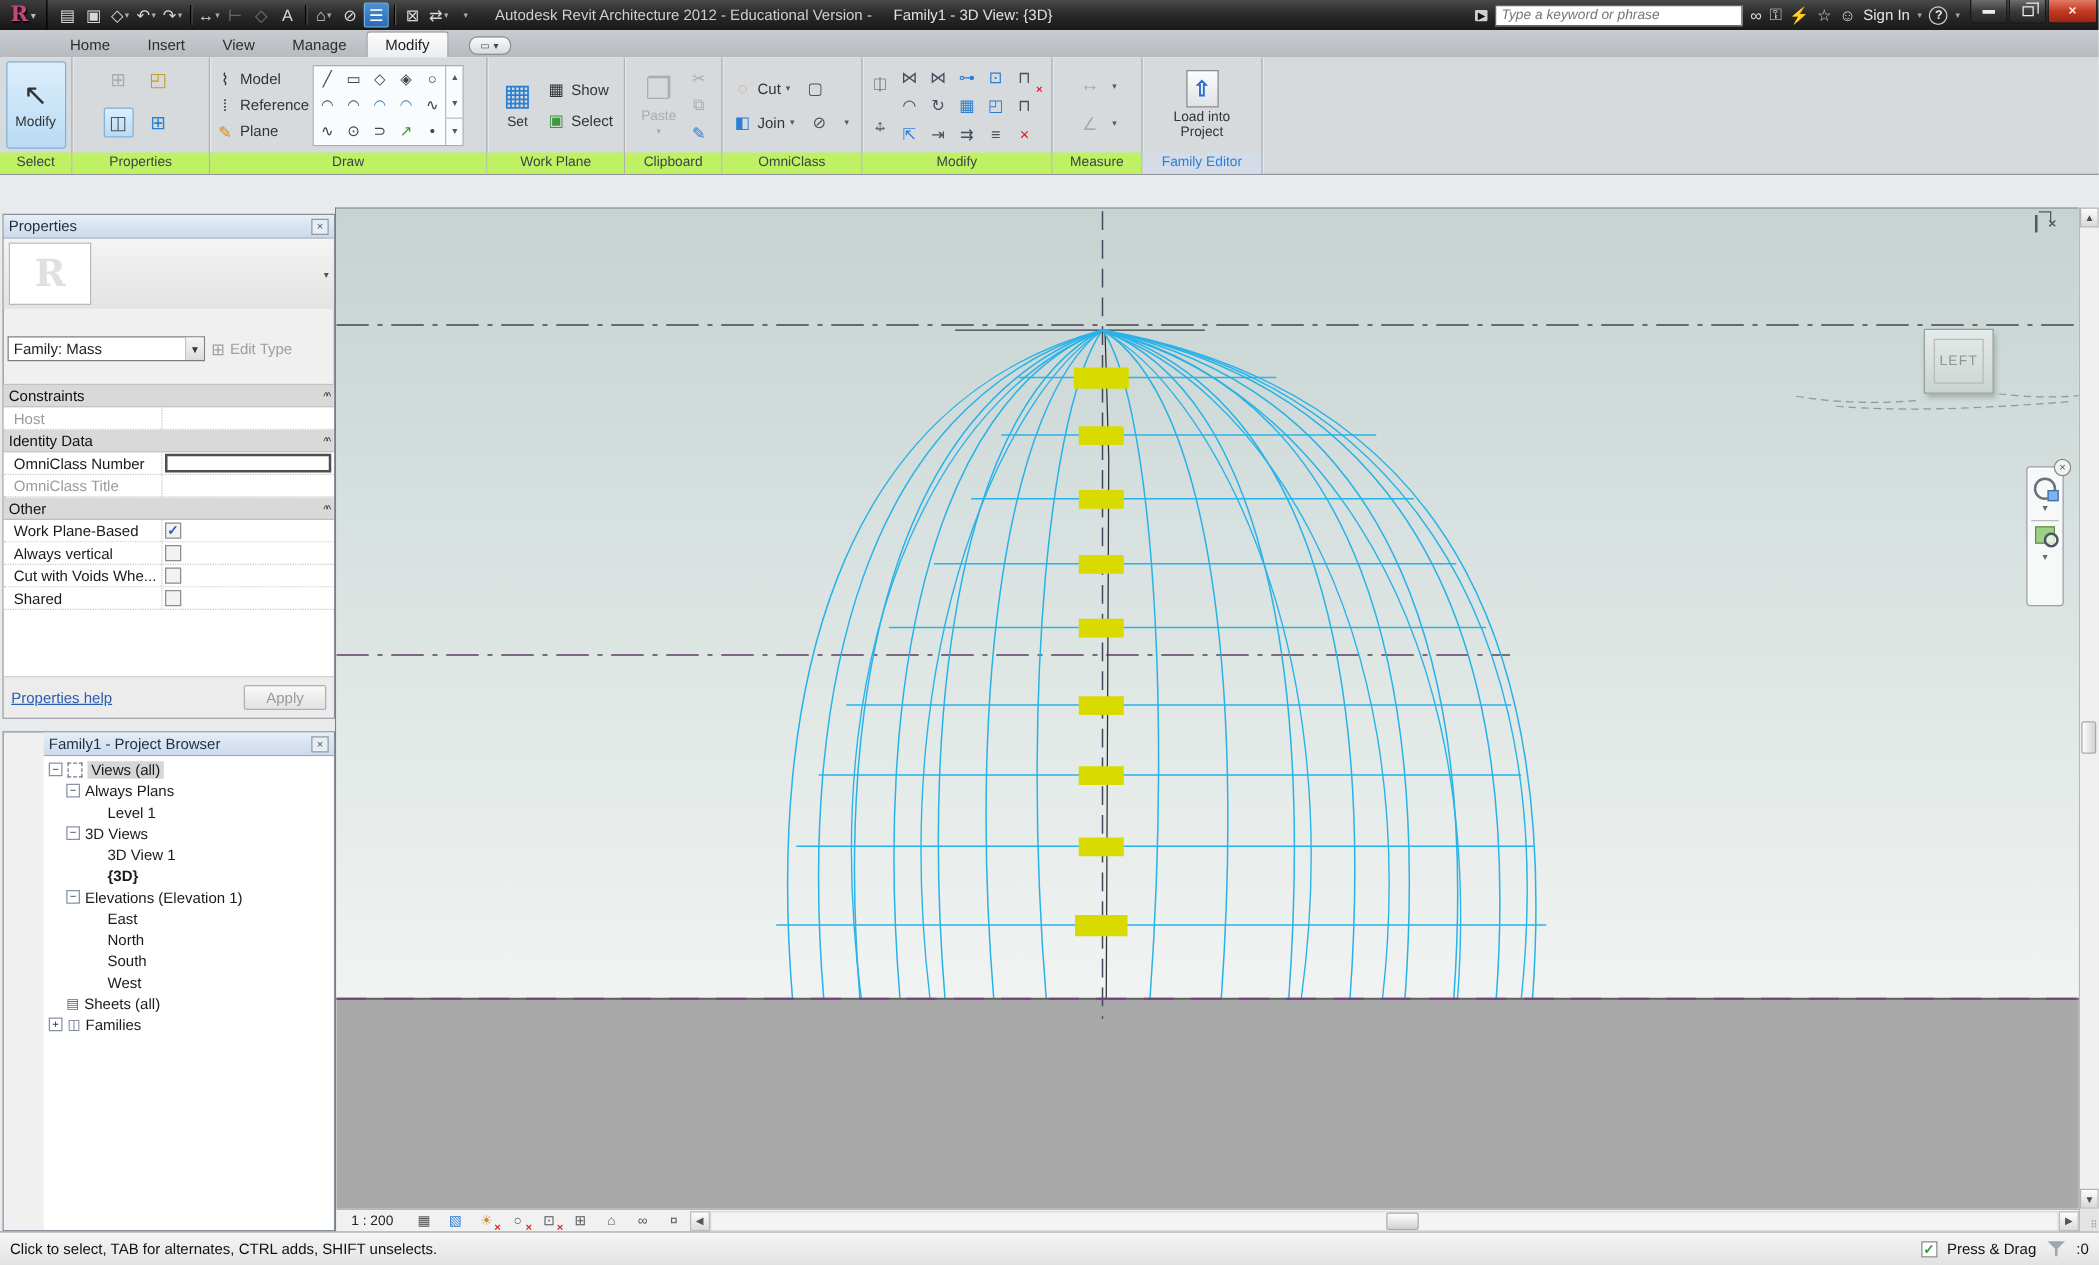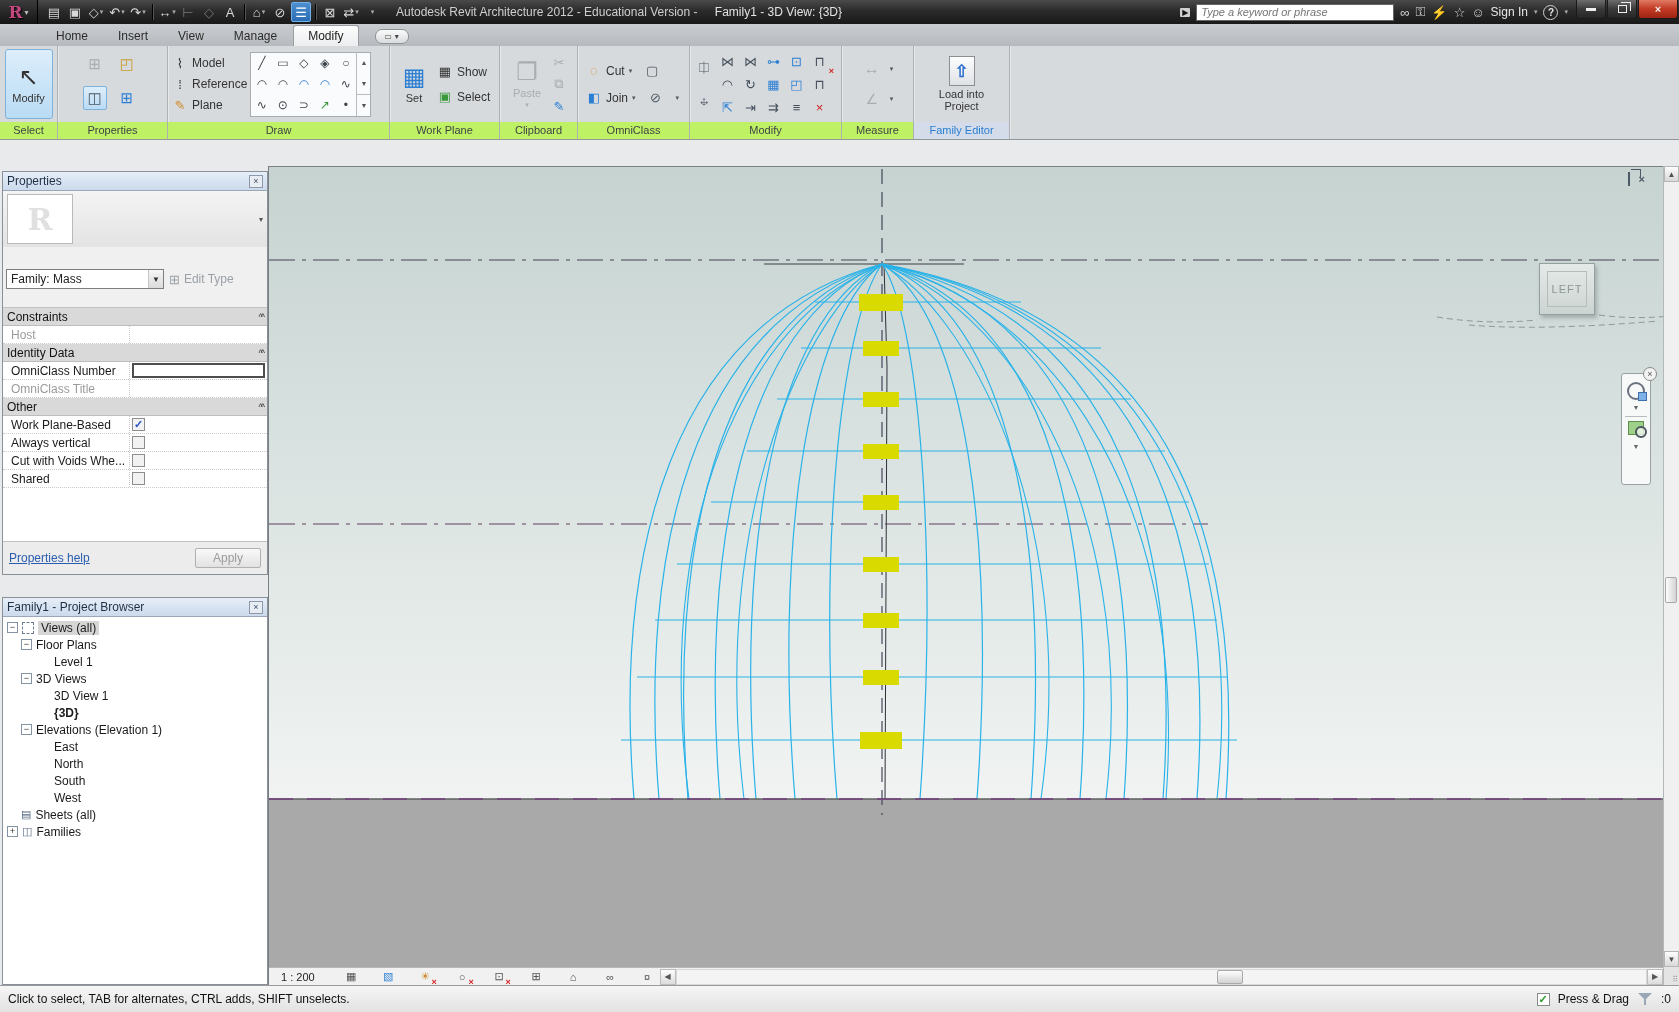--- a/index.html
+++ b/index.html
@@ -97,21 +97,21 @@
   .pg-row { height:18px; display:flex; border-bottom:1px dotted #c9c9c9; background:#fff; }
   .pg-label { width:127px; padding:2px 2px 0 8px; border-right:1px dotted #c9c9c9; white-space:nowrap; overflow:hidden; font-size:12px; color:#1a1a1a; }
   .pg-label.mut { color:#9b9b9b; }
   .pg-val { flex:1; display:flex; align-items:center; padding:0 2px; }
   .pg-input { width:100%; height:15px; border:2px solid #4e4e4e; background:#fff; }
   .cbox { width:13px; height:13px; border:1px solid #8d8d8d; background:#f2f2f2; display:flex; align-items:center; justify-content:center; font-size:11px; color:#2e58c8; font-weight:bold; cursor:pointer; }
   .prop-fill { flex:1; background:#fff; border-bottom:1px solid #c2c2c2; }
   .prop-footer { height:26px; display:flex; align-items:center; padding:16px 6px; background:#ececec; }
   .help-link { color:#2a5db0; text-decoration:underline; cursor:pointer; font-size:12px; }
   .apply-btn { margin-left:auto; width:66px; height:20px; border:1px solid #b0b0b0; border-radius:2px; background:linear-gradient(#f9f9f9,#e2e2e2); color:#9b9b9b; font-size:12px; text-align:center; line-height:18px; cursor:default; }
-  .browser { flex:1; margin-top:22px; }
+  .browser { flex:1; margin-top:10px;padding-left:32px; }
   .tree { flex:1; background:#fff; overflow:hidden; padding-top:2px; }
   .trow { height:17px; display:flex; align-items:center; gap:4px; font-size:12px; color:#1a1a1a; cursor:pointer; white-space:nowrap; }
   .expander { width:11px; height:11px; border:1px solid #8594a4; background:#fff; font-size:9px; line-height:9px; text-align:center; color:#333; flex:0 0 11px; }
   .tspacer { flex:0 0 11px; }
   .node-icon { font-size:11px; color:#5c6b85; }
   .views-ico { width:12px; height:12px; border:1px dashed #6b7a8c; flex:0 0 12px; }
   .sel-label { background:#d6d6d6; padding:0 3px; }
   .bold { font-weight:bold; }
   .ind1 { padding-left:18px; } .ind2 { padding-left:36px; }
 
@@ -130,21 +130,21 @@
   .navbar { position:absolute; left:1352px; top:206px; width:30px; height:112px; background:rgba(250,250,250,.92); border:1px solid #9aa0a4; border-radius:3px; display:flex; flex-direction:column; align-items:center; padding-top:4px; }
   .nav-close { position:absolute; top:-7px; right:-7px; width:14px; height:14px; border-radius:50%; background:#f2f2f2; border:1px solid #888; font-size:9px; line-height:12px; text-align:center; color:#555; cursor:pointer; }
   .nav-wheel { width:18px; height:18px; border:2px solid #6b7280; border-radius:50%; position:relative; cursor:pointer; margin-top:4px; }
   .nav-wheel::after { content:""; position:absolute; right:-4px; bottom:-3px; width:7px; height:7px; background:#7fb2e8; border:1px solid #3f6fa8; }
   .nav-drop { font-size:7px; color:#666; margin:4px 0 3px; cursor:pointer; }
   .nav-div { width:22px; height:1px; background:#b9bcbf; margin:2px 0 4px; }
   .nav-zoom { position:relative; width:16px; height:14px; background:#9fd08a; border:1px solid #5c8f4a; cursor:pointer; }
   .nav-zoom::after { content:""; position:absolute; right:-4px; bottom:-4px; width:8px; height:8px; border:2px solid #4a5560; border-radius:50%; background:rgba(255,255,255,.7); }
 
   .canvas-bottom { height:18px; background:#f1f1f1; border-top:1px solid #b5b8bb; display:flex; align-items:center; }
-  .vcb { display:flex; align-items:center; height:100%; padding:16px 4px; gap:20px; }
+  .vcb { display:flex; align-items:center; height:100%; padding:16px 4px; gap:8px; }
   .scale-btn { font-size:11px; color:#222; padding:0 8px; cursor:pointer; }
   .vcb-icon { position:relative; width:17px; height:15px; display:inline-flex; align-items:center; justify-content:center; font-size:11px; color:#555; cursor:pointer; }
   .hs-arrow { width:16px; height:16px; display:inline-flex; align-items:center; justify-content:center; font-size:8px; color:#555; background:linear-gradient(#fdfdfd,#dcdcdc); border:1px solid #bcbcbc; cursor:pointer; }
   .hs-track { flex:1; height:16px; background:#f4f4f4; border:1px solid #d8d8d8; position:relative; }
   .hs-thumb { position:absolute; left:540px; top:0; width:26px; height:14px; background:linear-gradient(#fdfdfd,#d3d3d3); border:1px solid #a9a9a9; border-radius:2px; cursor:grab; }
 
   .vscroll { width:16px; background:#f0f0f0; border-left:1px solid #b5b8bb; display:flex; flex-direction:column; align-items:stretch; }
   .vs-btn { height:16px; display:flex; align-items:center; justify-content:center; font-size:8px; color:#505050; background:linear-gradient(#fdfdfd,#d8d8d8); border:1px solid #b5b5b5; cursor:pointer; }
   .vs-track { flex:1; position:relative; }
   .vs-thumb { position:absolute; left:1px; top:395px; width:12px; height:26px; background:linear-gradient(90deg,#fdfdfd,#d3d3d3); border:1px solid #a9a9a9; border-radius:2px; cursor:grab; }
@@ -503,21 +503,21 @@
           <span class="pal-close">×</span>
         </div>
         <div class="tree">
           <div class="trow" style="padding-left:4px">
             <span class="expander">−</span>
             <span class="views-ico"></span>
             <span class="sel-label">Views (all)</span>
           </div>
           <div class="trow ind1">
             <span class="expander">−</span>
-            <span>Floor Plans</span>
+            <span>Always Plans</span>
           </div>
           <div class="trow ind2">
             <span class="tspacer"></span>
             <span>Level 1</span>
           </div>
           <div class="trow ind1">
             <span class="expander">−</span>
             <span>3D Views</span>
           </div>
           <div class="trow ind2">

